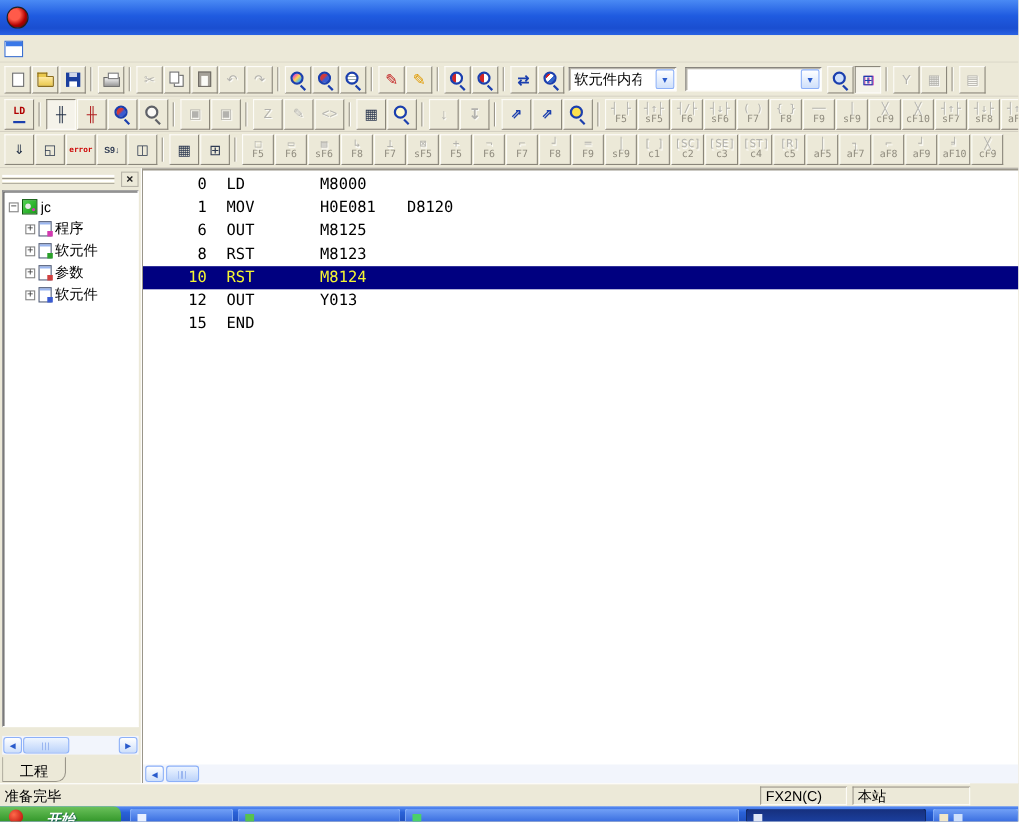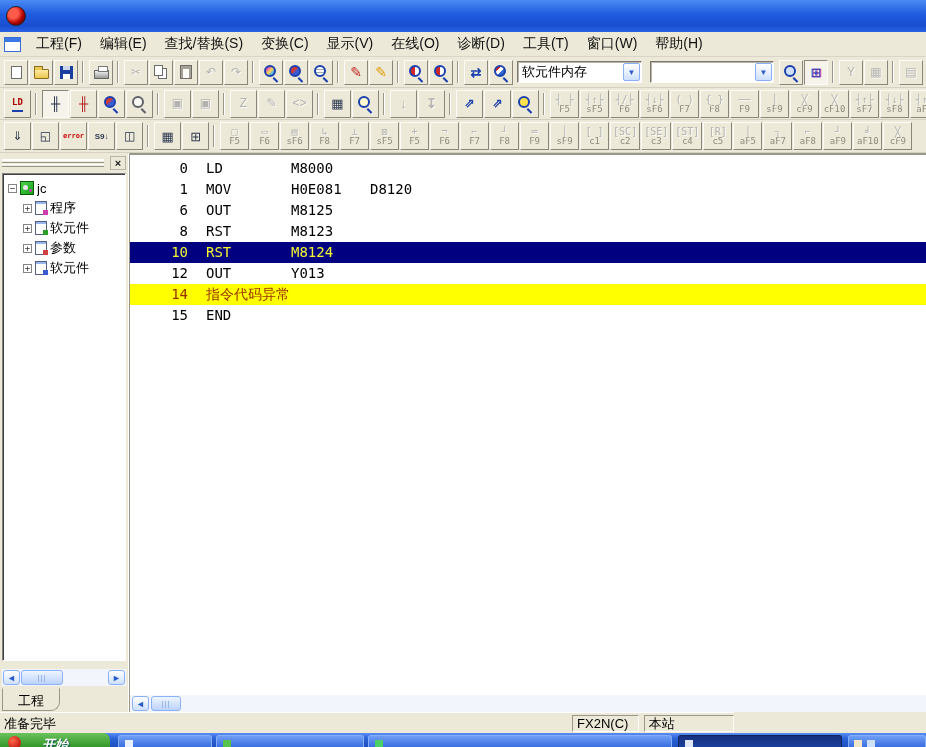--- a/index.html
+++ b/index.html
@@ -90,21 +90,21 @@
   .err .g { font-family:"DejaVu Sans Mono",monospace; font-size:7px; font-weight:bold; color:#c00;text-align:center; }
   .tiny2 .g { font-size:8px; font-weight:bold; color:#2e3a52; }
   .boldblue .g { font-weight:bold; color:#3c485e; font-size:13px; }
 
   .combo { height:22px; background:#fff; border:1px solid; border-color:#7c7870 #fdfcf8 #fdfcf8 #7c7870;
     box-shadow:inset 1px 1px 0 #b8b4a8; display:flex; align-items:center; margin:0 4px; }
   .combo .cv { flex:1; font-size:13px; padding:0 4px; white-space:nowrap; overflow:hidden; }
   .combo .ca { width:17px; height:18px; margin:1px; background:linear-gradient(#fff,#cfe0fb);
     border:1px solid #8cb0f8; border-radius:2px; font-size:8px; color:#2a5bcc;
     display:flex; align-items:center; justify-content:center; }
-  .combo.c1 { width:125px;gap:12px; }
+  .combo.c1 { width:98px;gap:12px; }
   .combo.c2 { width:124px; }
 
   
   .workarea { position:absolute; left:0; top:153px; width:926px; height:559px; background:#ece9d8; }
   .leftpanel { position:absolute; left:0; top:0; width:128px; height:559px; background:#ece9d8; }
   .lp-head { position:absolute; left:2px; top:2px; right:2px; height:16px; display:flex; align-items:center; }
   .gripper { flex:1; height:8px; margin-right:6px;
     background:linear-gradient(#fff 0 2px,#ece9d8 2px 3px,#9a968a 3px 4px,#ece9d8 4px 5px,#fff 5px 6px,#ece9d8 6px 7px,#9a968a 7px 8px); }
   .lp-close { width:16px; height:14px; font-size:11px; line-height:12px; text-align:center;
     border:1px solid #b8b4a8; background:#ece9d8; color:#222; font-weight:bold; cursor:default; }
@@ -155,21 +155,21 @@
   .c-op  { position:absolute; left:76px; white-space:pre; }
   .c-o1  { position:absolute; left:161px; }
   .c-o2  { position:absolute; left:240px; }
   .lrow.selected { background:#000080; color:#f5f532; }
   .lrow.error { background:#ffff00; color:#9a3000; }
   .main-scroll { position:absolute; left:0; right:0; bottom:0; height:17px; background:#f2f5fc;
     display:flex; align-items:center; gap:2px; padding:1px 0 1px 2px; }
   .main-scroll .sthumb { width:30px; }
 
   
-  .statusbar { position:absolute; left:0; top:712px; width:734px; height:21px; background:#ece9d8;
+  .statusbar { position:absolute; left:0; top:712px; width:882px; height:21px; background:#ece9d8;
     border-top:1px solid #fff; display:flex; align-items:center; font-size:13px; }
   .sb-panel { height:17px; margin-top:1px; border:1px solid; border-color:#9a968a #fdfcf8 #fdfcf8 #9a968a;
     padding:0 4px; line-height:15px; white-space:nowrap; overflow:hidden; }
   .sb-msg { width:722px; border-color:transparent; padding-left:3px; }
   .sb-plc { width:82px; margin-left:2px; }
   .sb-sta { width:112px; margin-left:5px; }
 
   
   .taskbar { position:absolute; left:0; top:733px; width:926px; height:14px;
     background:linear-gradient(#5a8ef5,#2a62d8 40%,#1f50c0); overflow:hidden; }
@@ -190,33 +190,20 @@
 <body>
 
 <div class="win" data-interactable="false">
 
   <div class="titlebar" data-interactable="true">
     <span class="app-icon" data-interactable="false"></span>
   </div>
 
   <div class="menubar" data-interactable="false">
     <span class="mdi-icon" data-interactable="true"></span>
-    <div class="menus" data-interactable="false">
-
-    <span class="menu-item" data-interactable="true">工程(F)</span>
-        <span class="menu-item" data-interactable="true">编辑(E)</span>
-        <span class="menu-item" data-interactable="true">查找/替换(S)</span>
-        <span class="menu-item" data-interactable="true">变换(C)</span>
-        <span class="menu-item" data-interactable="true">显示(V)</span>
-        <span class="menu-item" data-interactable="true">在线(O)</span>
-        <span class="menu-item" data-interactable="true">诊断(D)</span>
-        <span class="menu-item" data-interactable="true">工具(T)</span>
-        <span class="menu-item" data-interactable="true">窗口(W)</span>
-        <span class="menu-item" data-interactable="true">帮助(H)</span>
-      </div>
   </div>
 
   <div class="tb-row tb1" data-interactable="false">
     <div class="tbgroup" data-interactable="false">
 
     <div class="tb pg" data-interactable="true" title="new-project-button">
         <span class="g" data-interactable="false"></span>
 
       </div>
         <div class="tb fold" data-interactable="true" title="open-project-button">
@@ -719,26 +706,20 @@
           <span class="c-op" data-interactable="false">RST</span>
           <span class="c-o1" data-interactable="false">M8124</span>
           <span class="c-o2" data-interactable="false"></span>
         </div>
           <div class="lrow" data-interactable="true">
           <span class="c-step" data-interactable="false">12</span>
           <span class="c-op" data-interactable="false">OUT</span>
           <span class="c-o1" data-interactable="false">Y013</span>
           <span class="c-o2" data-interactable="false"></span>
         </div>
-          <div class="lrow error" data-interactable="true">
-          <span class="c-step" data-interactable="false">14</span>
-          <span class="c-op" data-interactable="false">指令代码异常</span>
-          <span class="c-o1" data-interactable="false"></span>
-          <span class="c-o2" data-interactable="false"></span>
-        </div>
           <div class="lrow" data-interactable="true">
           <span class="c-step" data-interactable="false">15</span>
           <span class="c-op" data-interactable="false">END</span>
           <span class="c-o1" data-interactable="false"></span>
           <span class="c-o2" data-interactable="false"></span>
         </div>
         </div>
       <div class="main-scroll" data-interactable="true">
         <span class="sbtn" data-interactable="true">◄</span>
         <span class="sthumb" data-interactable="true"></span>

